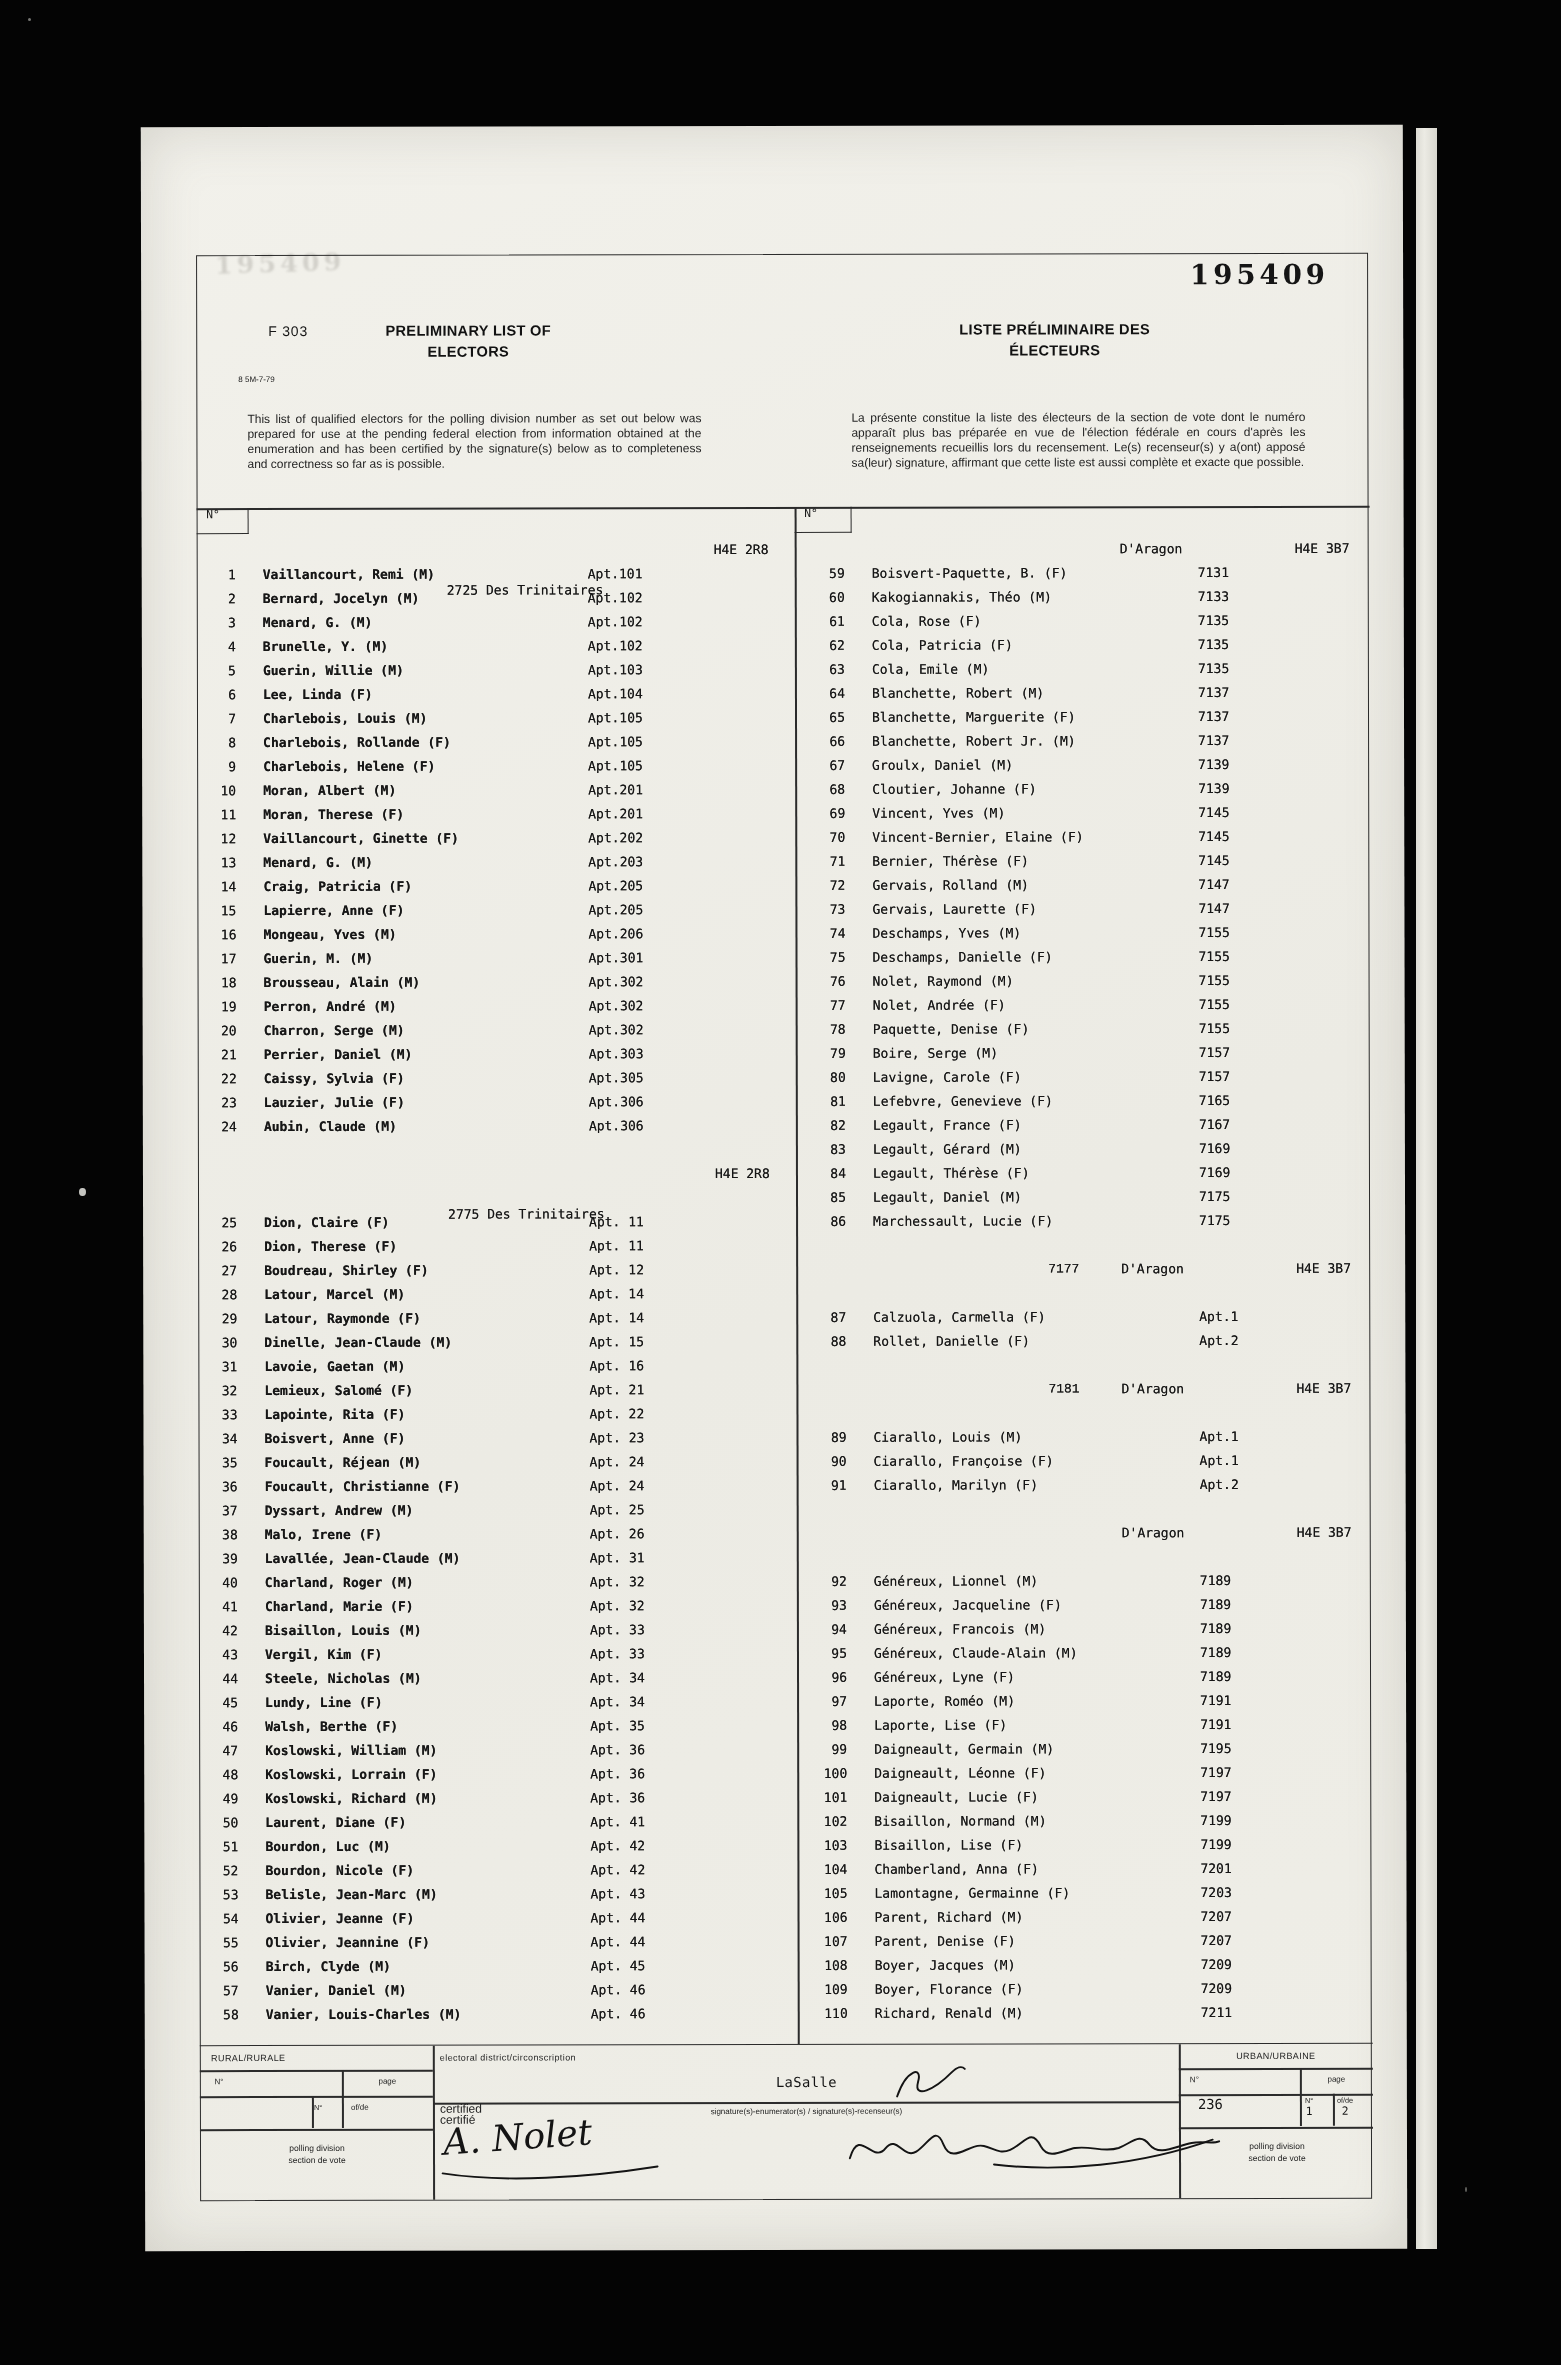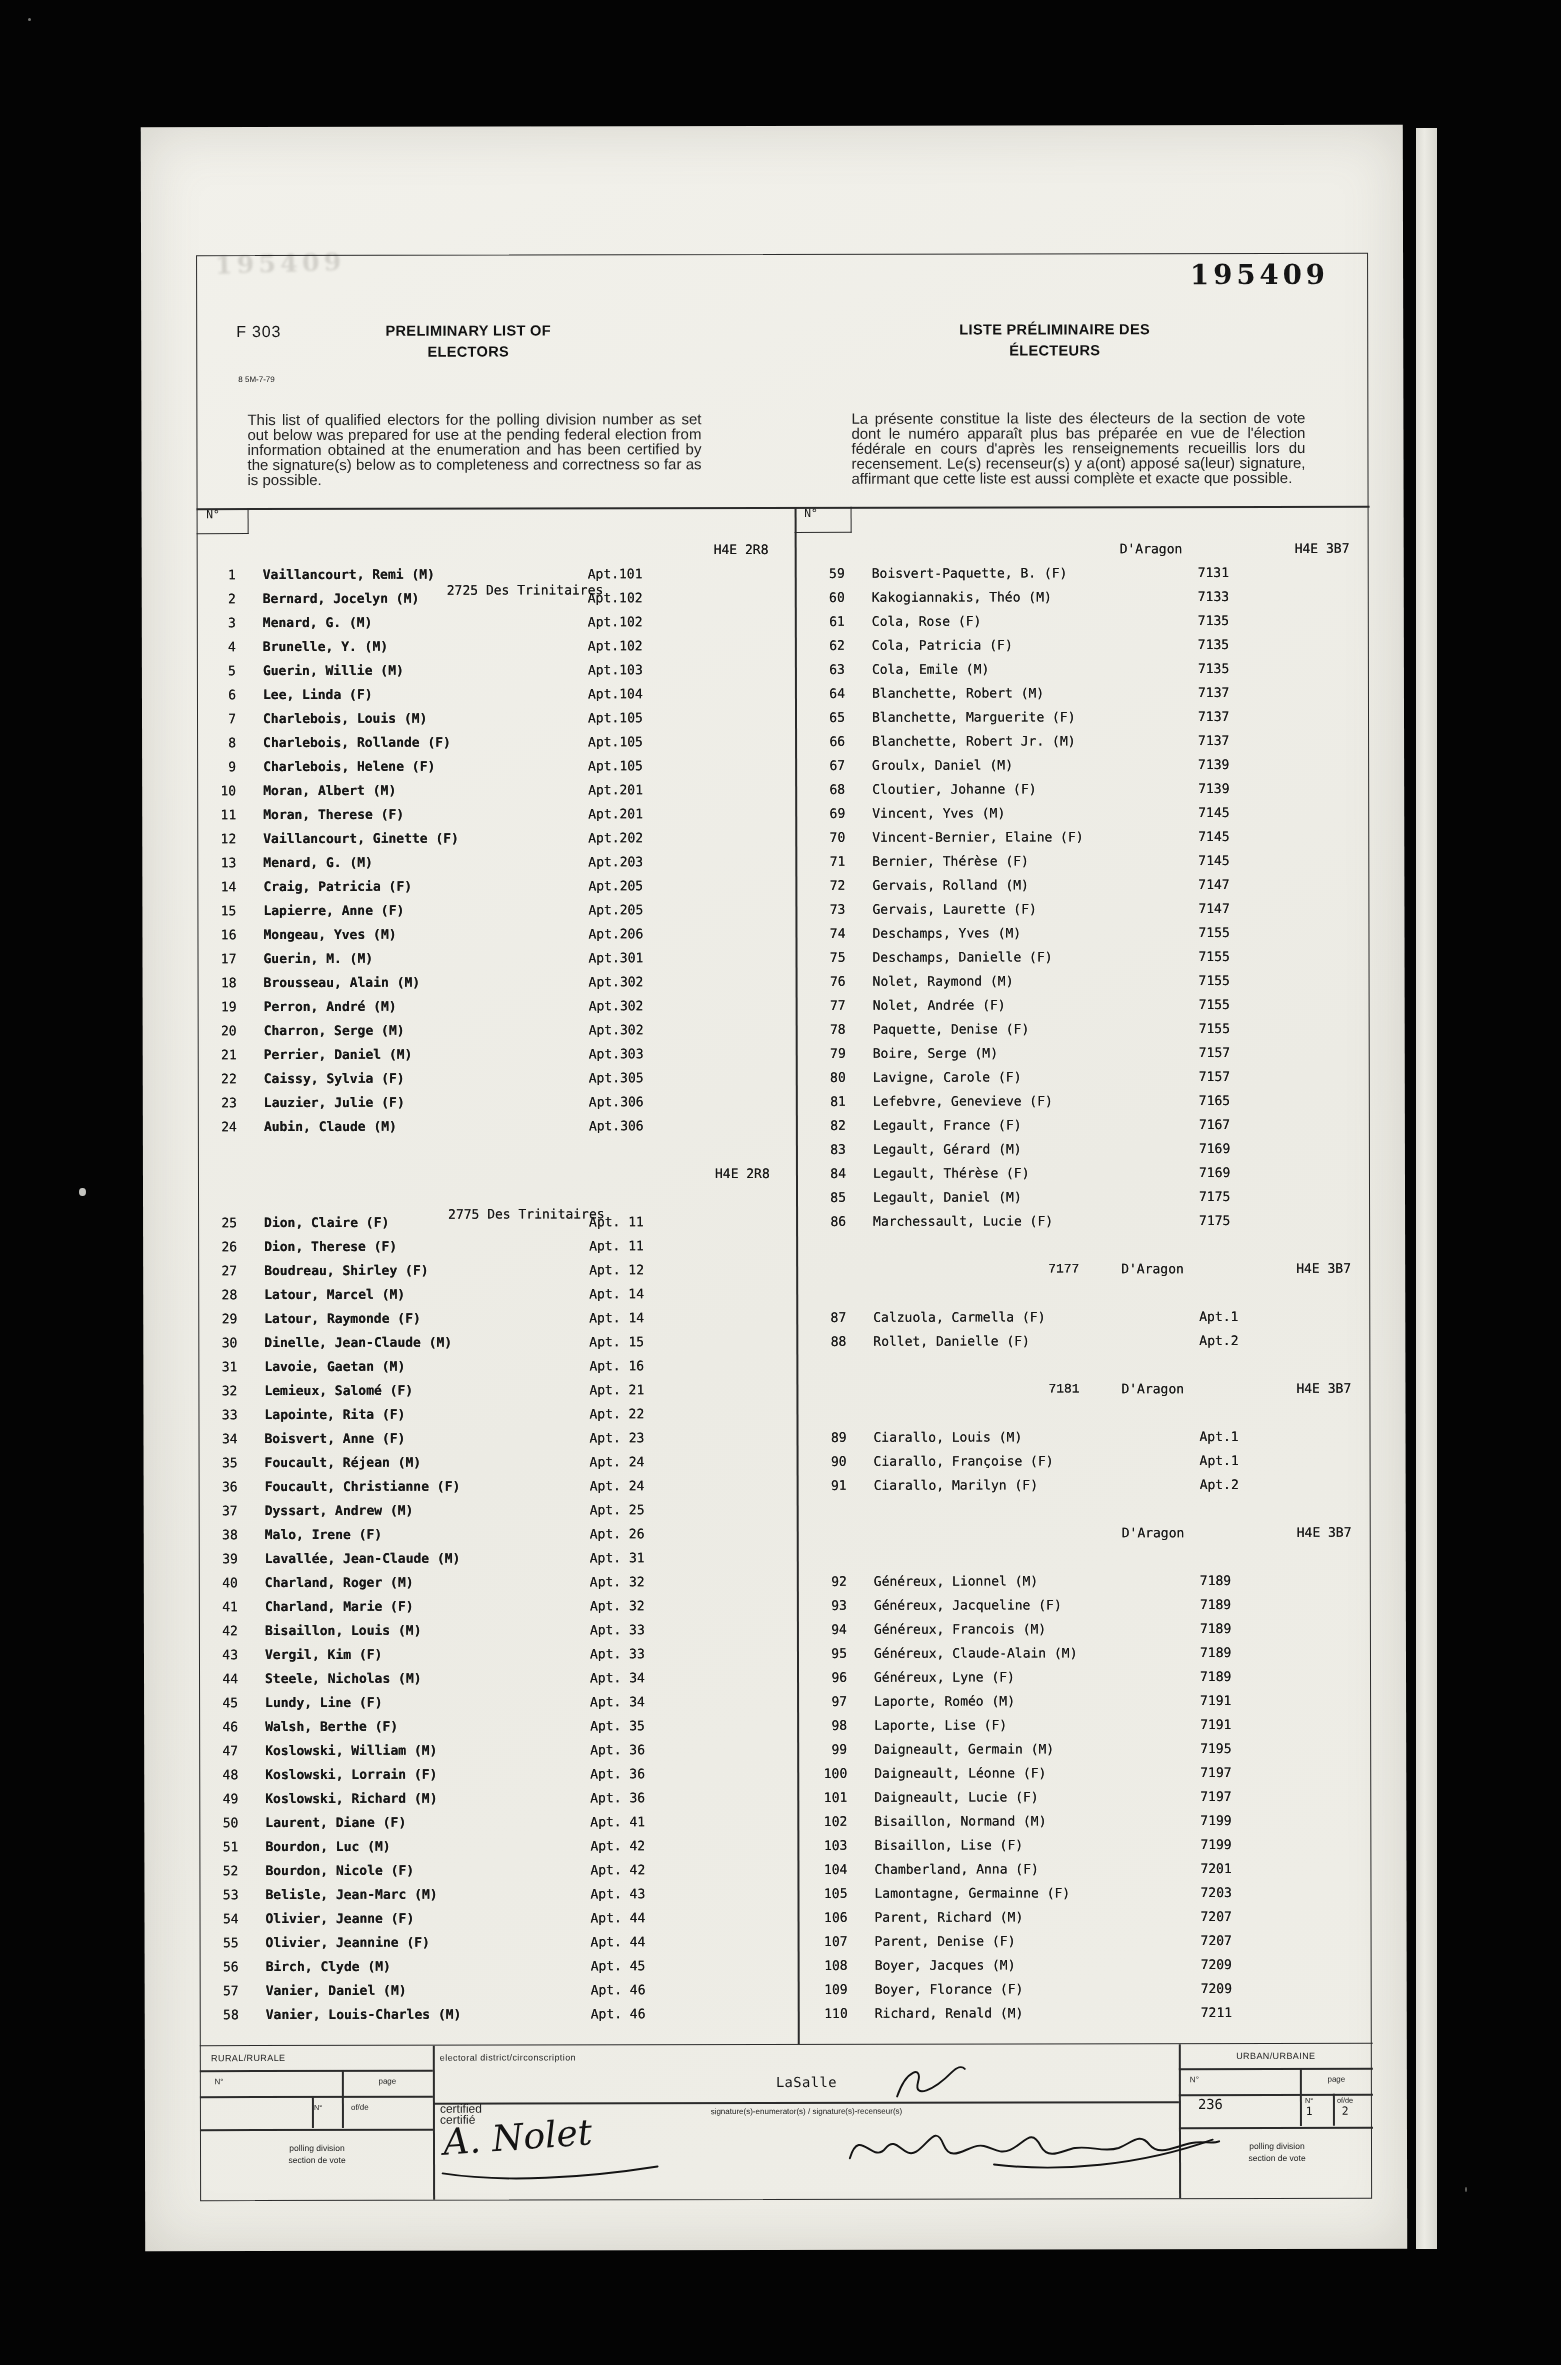--- a/index.html
+++ b/index.html
@@ -33,40 +33,40 @@
   .ghost{
     position:absolute;left:77px;top:122px;font:bold 24px "DejaVu Serif",serif;
     letter-spacing:4px;color:#5a564e;opacity:.2;filter:blur(0.8px);
     transform:rotate(-1.5deg) scaleX(1.05);
   }
   .stamp{
     position:absolute;left:1049px;top:133px;
     font:bold 27.5px "DejaVu Serif",serif;letter-spacing:4px;color:#151515;
   }
 
-  .form-no{position:absolute;left:95px;top:196px;font-size:16px;letter-spacing:0.8px;color:#171717;}
+  .form-no{position:absolute;left:127px;top:196px;font-size:14px;letter-spacing:0.8px;color:#171717;}
   .print-code{position:absolute;left:97px;top:248px;font-size:8px;color:#222;}
   .title-en,.title-fr{
     position:absolute;top:194px;text-align:center;
     font-weight:bold;font-size:14.6px;line-height:21px;letter-spacing:0.3px;color:#121212;
   }
   .title-en{left:228px;width:198px;}
   .title-fr{left:776px;width:203px;margin-left:36px;}
 
   .logo{position:absolute;left:578px;top:143px;width:146px;height:113px;}
   .logo svg{display:block;}
   .logo .emblem{fill:#0d0d0d;}
   .logo text{
     font-family:"Liberation Sans",sans-serif;font-weight:bold;font-size:21px;
     letter-spacing:2px;fill:#0a0a0a;text-anchor:middle;
   }
 
   .intro{
     position:absolute;top:285px;width:454px;
-    font-size:15px;line-height:15px;text-align:justify;color:#242424;
+    font-size:12px;line-height:15px;text-align:justify;color:#242424;
   }
   .intro-en{left:106px;}
   .intro-fr{left:710px;}
 
   .list-topline{left:55px;top:381px;width:1173px;height:1.6px;}
   .no-cell{
     position:absolute;top:381px;height:26px;line-height:26px;padding-left:9.7px;
     border-right:1.6px solid #2b2b2b;border-bottom:1.6px solid #2b2b2b;
     font:11.3px "DejaVu Sans Mono",monospace;color:#1a1a1a;box-sizing:border-box;
   }

